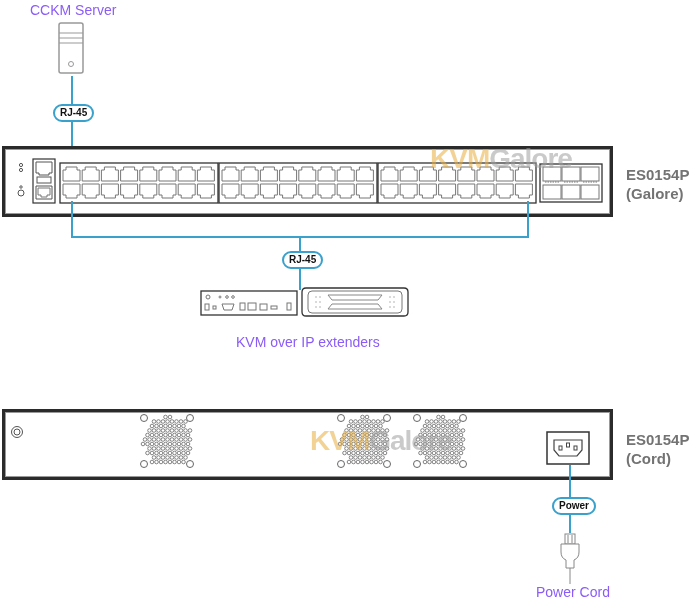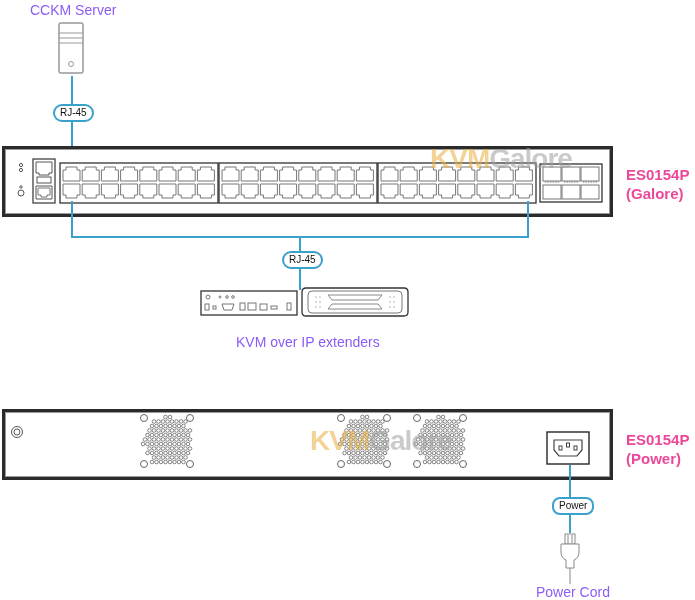--- a/index.html
+++ b/index.html
@@ -1,20 +1,20 @@
 <!DOCTYPE html>
 <html><head>
 <meta charset="utf-8">
 <style>
   html,body{margin:0;padding:0;background:#ffffff;}
   body{width:695px;height:600px;position:relative;overflow:hidden;font-family:"Liberation Sans",sans-serif;}
   .abs{position:absolute;}
   .lbl{color:#8b5cf6;font-size:14px;}
-  .devname{font-weight:bold;font-size:15px;color:#ec4899;line-height:19px;}
-  .tag{position:absolute;background:#fff;border:2px solid #3aa0cc;border-radius:9px;font-weight:normal;font-size:10px;color:#111;padding:1px 5px;line-height:12px;}
+  .devname{font-weight:bold;font-size:15px;color:#737373;line-height:19px;}
+  .tag{position:absolute;background:#fff;border:2px solid #3aa0cc;border-radius:9px;font-weight:bold;font-size:10px;color:#111;padding:1px 5px;line-height:12px;}
   .cable{position:absolute;background:#3aa0cc;}
   .panel{position:absolute;border:3px solid #2b2b2b;box-shadow:inset 0 0 0 1px #999;background:#fff;}
   .wm{position:absolute;font-weight:bold;font-size:28px;letter-spacing:-1px;opacity:0.55;}
   svg{position:absolute;overflow:visible;}
 </style>
 </head>
 <body>
 
 <div class="abs lbl" style="left:30px;top:2px;font-size:14px;">CCKM Server</div>
 <svg style="left:58px;top:22px;" width="28" height="52">
@@ -491,25 +491,25 @@
 <svg style="left:546px;top:431px;" width="44" height="34">
   <rect x="1" y="1" width="42" height="32" fill="#fff" stroke="#333" stroke-width="1.5"></rect>
   <path d="M8 9 h28 v10 l-5 6 h-18 l-5 -6 z" fill="none" stroke="#444" stroke-width="1.2"></path>
   <rect x="13" y="15" width="3" height="4" fill="none" stroke="#444"></rect>
   <rect x="20.5" y="12" width="3" height="4" fill="none" stroke="#444"></rect>
   <rect x="28" y="15" width="3" height="4" fill="none" stroke="#444"></rect>
 </svg>
 
 <div class="abs devname" style="left:626px;top:430px;">
   <div>ES0154P</div>
-  <div>(Power)</div>
+  <div>(Cord)</div>
 </div>
 
 <div class="cable" style="left:569px;top:465px;width:2px;height:68px;"></div>
-<div class="tag" style="left:552px;top:497px;border-radius:8px;">Power</div>
+<div class="tag" style="left:552px;top:497px;">Power</div>
 <svg style="left:557px;top:533px;" width="26" height="52">
   <rect x="8" y="1" width="10" height="10" fill="#fff" stroke="#888"></rect>
   <line x1="11" y1="2" x2="11" y2="10" stroke="#888"></line>
     <line x1="15" y1="2" x2="15" y2="10" stroke="#888"></line>
   <path d="M4 11 h18 v8 q0 6 -5 8 v8 h-8 v-8 q-5 -2 -5 -8 z" fill="#fff" stroke="#888"></path>
   <line x1="13" y1="35" x2="13" y2="51" stroke="#888"></line>
 </svg>
 <div class="abs lbl" style="left:536px;top:584px;font-size:14px;text-align:right;">Power Cord</div>
 
 </body></html>

